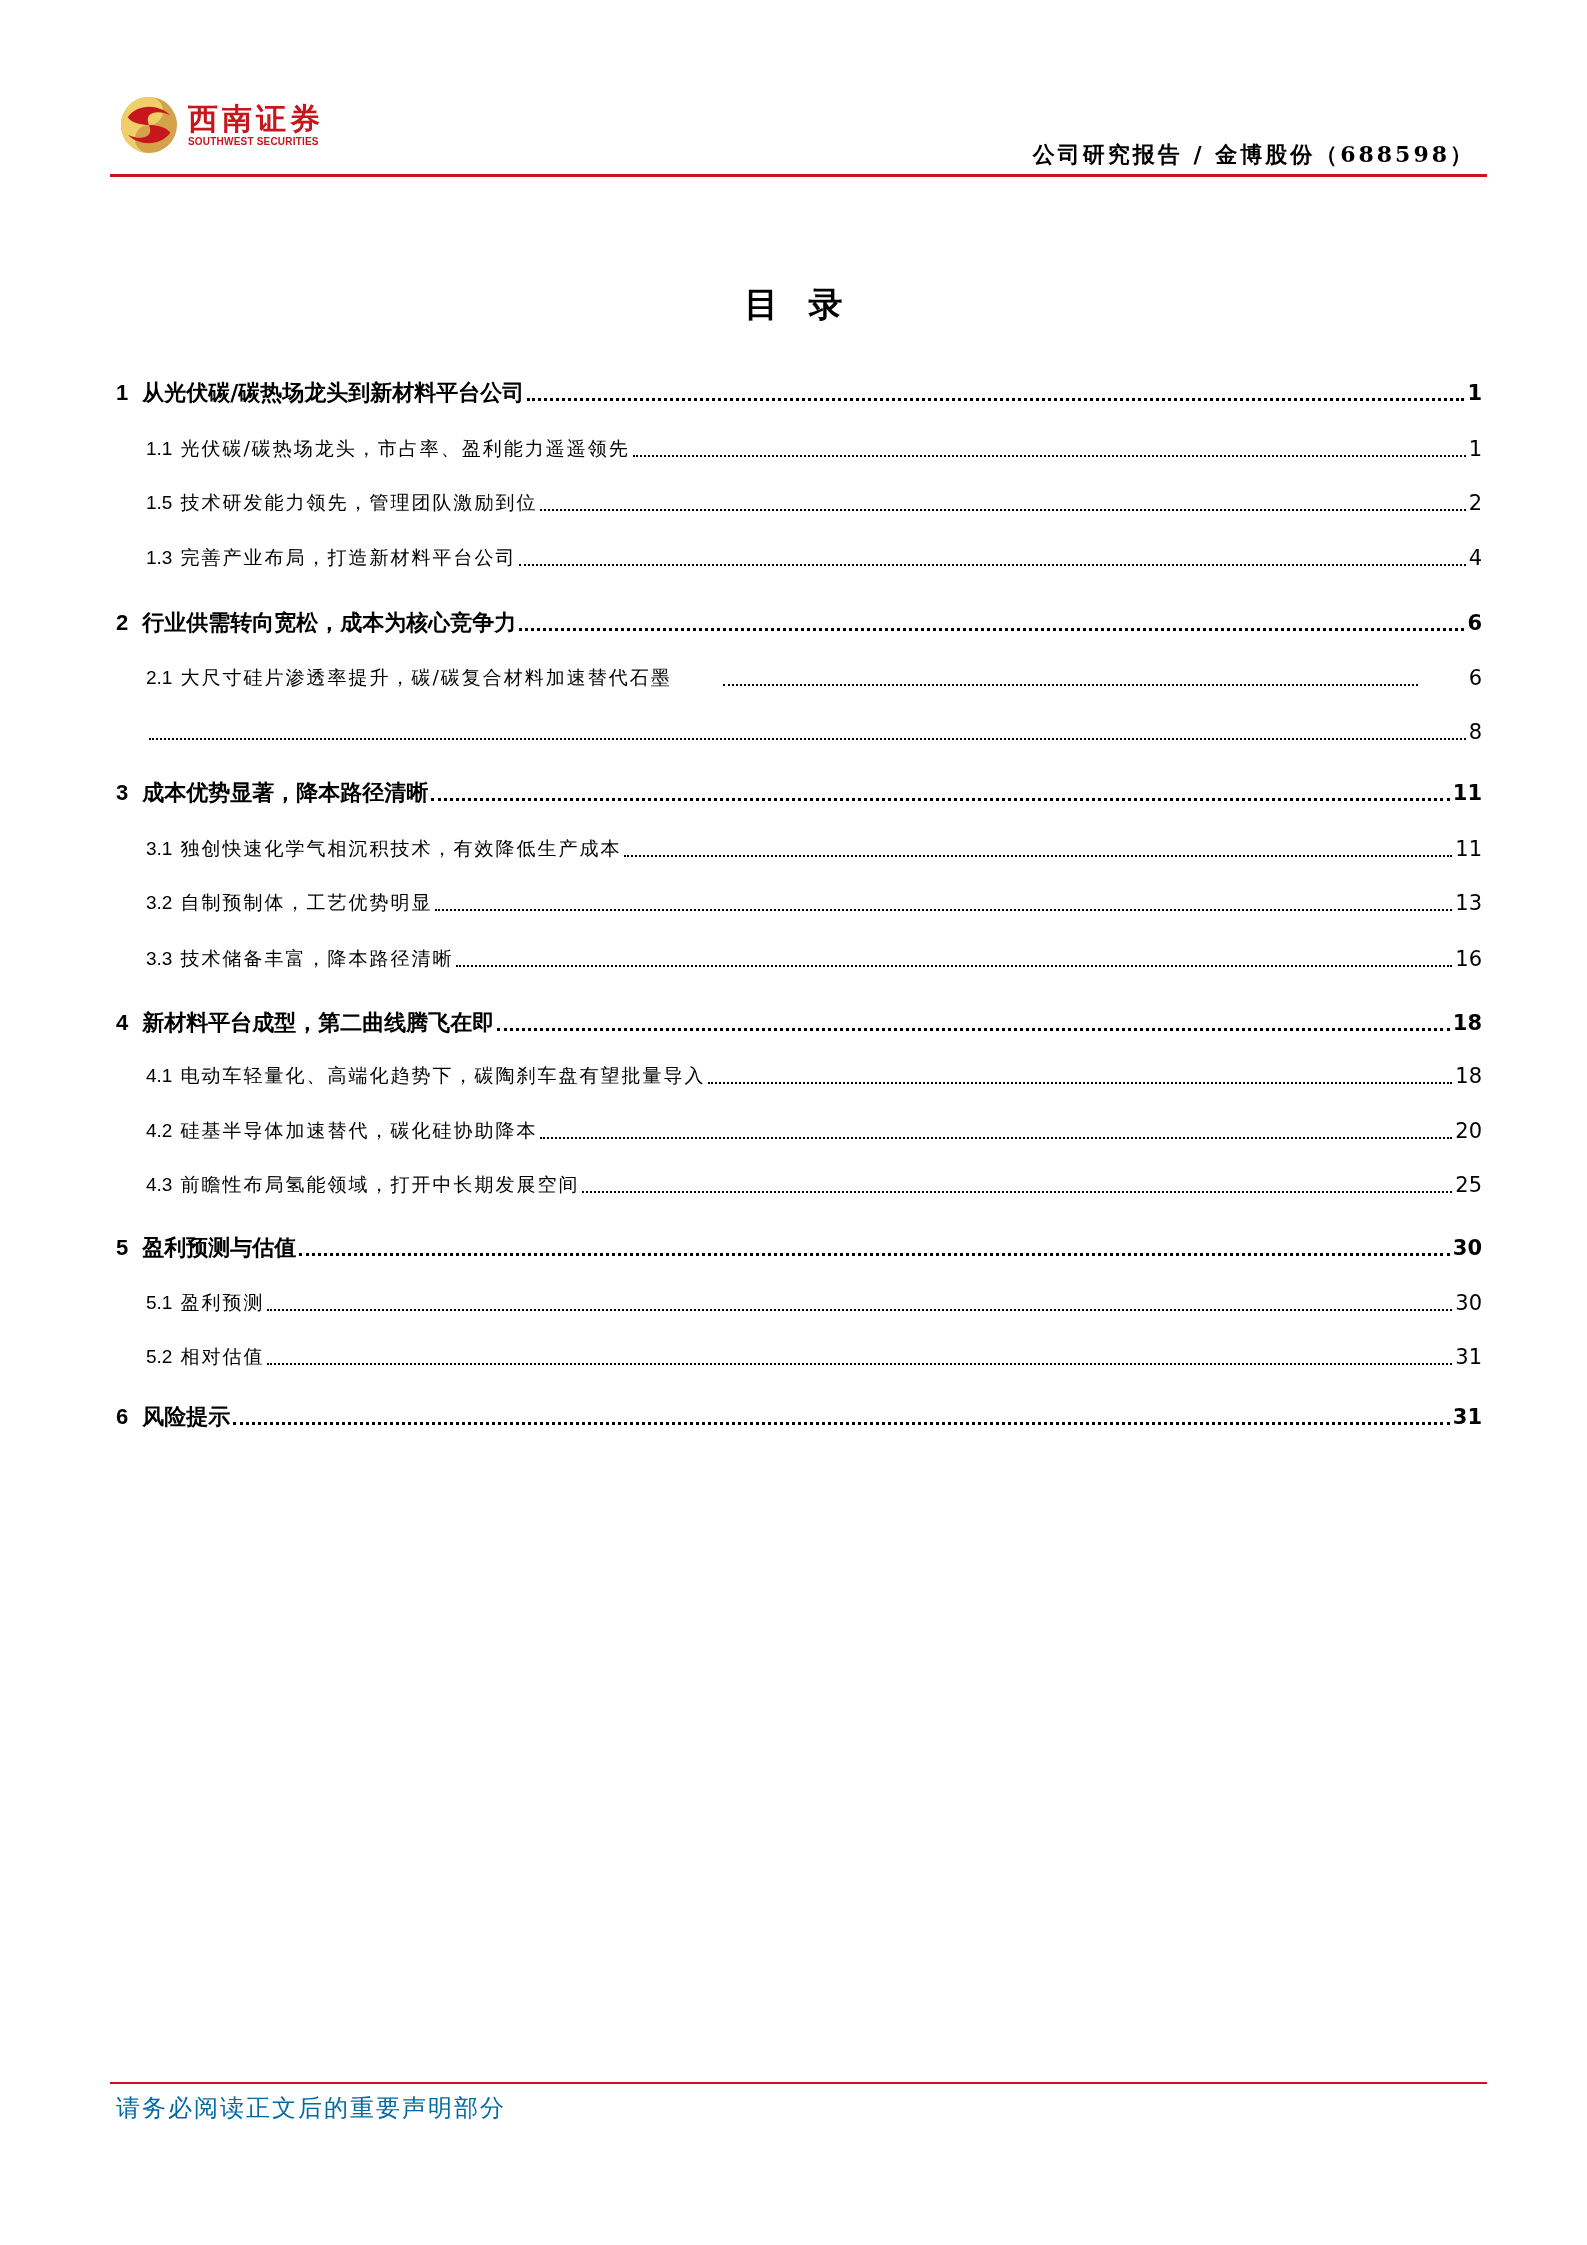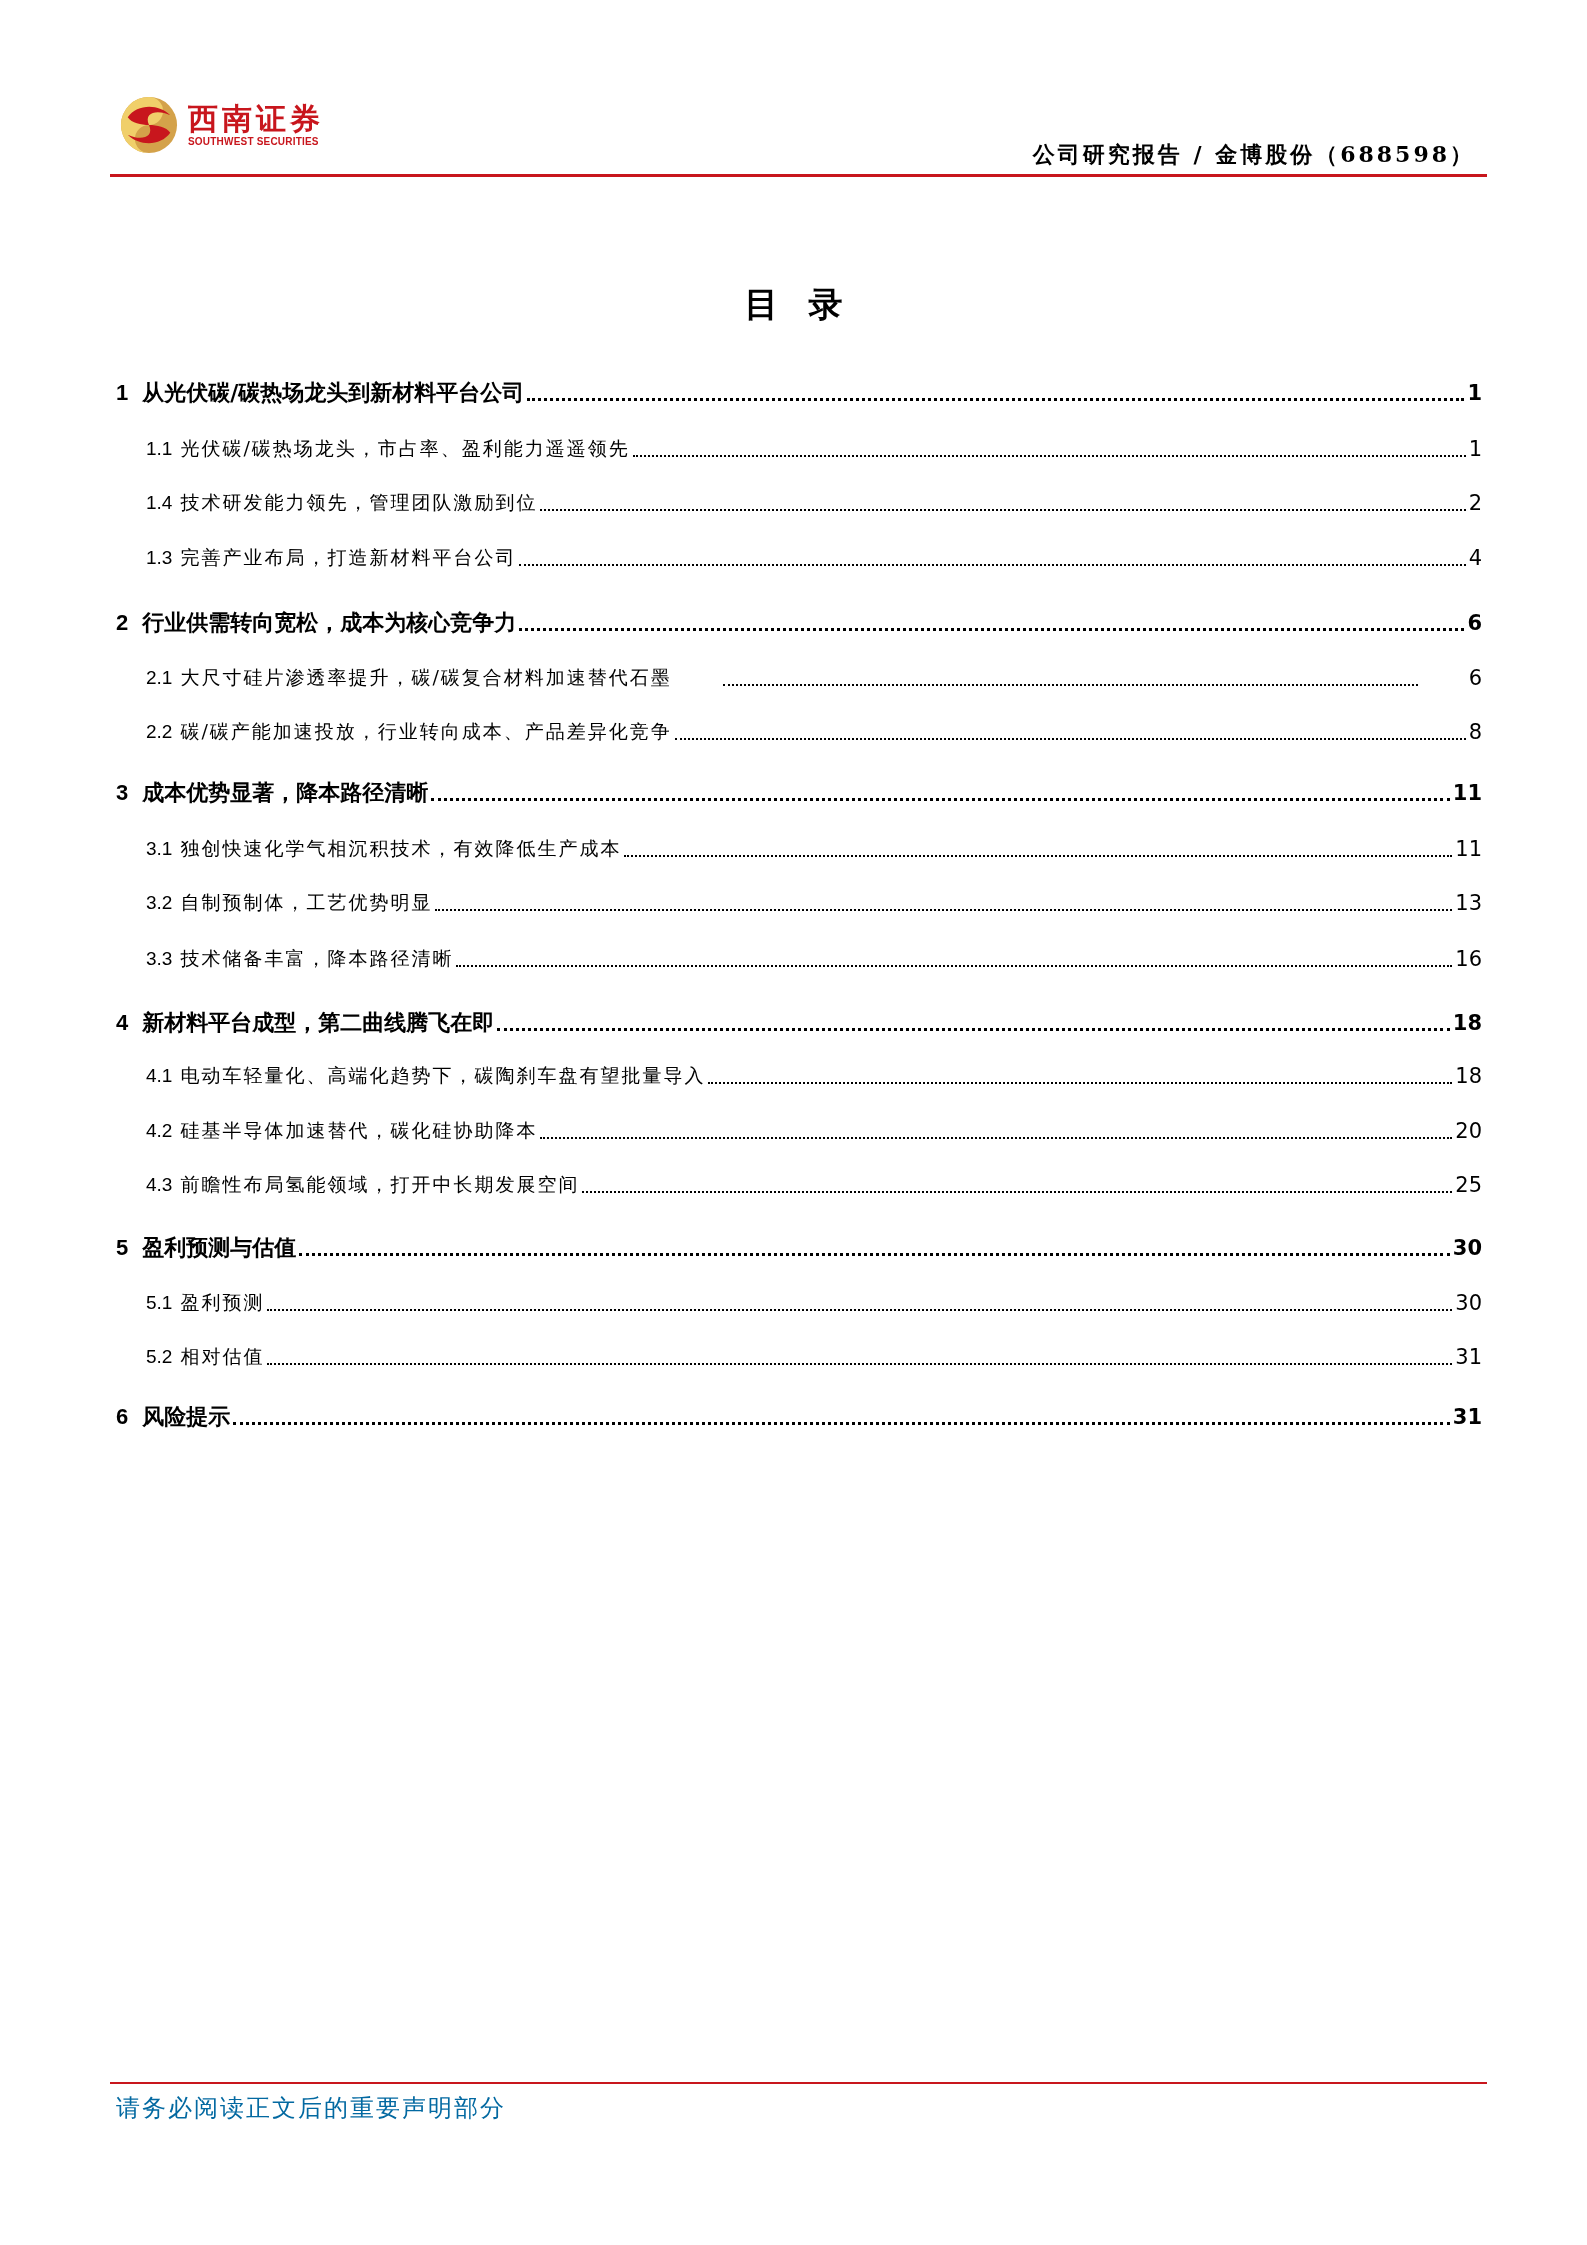--- a/index.html
+++ b/index.html
@@ -58,41 +58,40 @@
       <span class="label"><span class="num">1</span><span>从光伏碳/碳热场龙头到新材料平台公司</span></span>
       <span class="leader"></span>
       <span class="page">1</span>
     </div>
     <div class="toc-row l2" style="top: 56px;">
       <span class="label"><span class="num">1.1</span><span>光伏碳/碳热场龙头，市占率、盈利能力遥遥领先</span></span>
       <span class="leader"></span>
       <span class="page">1</span>
     </div>
     <div class="toc-row l2" style="top: 110px;">
-      <span class="label"><span class="num">1.4</span><span>技术研发能力领先，管理团队激励到位</span></span>
+      <span class="label"><span class="num">1.5</span><span>技术研发能力领先，管理团队激励到位</span></span>
       <span class="leader"></span>
       <span class="page">2</span>
     </div>
     <div class="toc-row l2" style="top: 165px;">
       <span class="label"><span class="num">1.3</span><span>完善产业布局，打造新材料平台公司</span></span>
       <span class="leader"></span>
       <span class="page">4</span>
     </div>
     <div class="toc-row l1" style="top: 230px;">
       <span class="label"><span class="num">2</span><span>行业供需转向宽松，成本为核心竞争力</span></span>
       <span class="leader"></span>
       <span class="page">6</span>
     </div>
     <div class="toc-row l2" style="top: 285px; gap: 48px;">
       <span class="label"><span class="num">2.1</span><span>大尺寸硅片渗透率提升，碳/碳复合材料加速替代石墨</span></span>
       <span class="leader"></span>
       <span class="page">6</span>
     </div>
     <div class="toc-row l2" style="top: 339px;">
-      <span class="label"><span class="num">2.2</span><span>碳/碳产能加速投放，行业转向成本、产品差异化竞争</span></span>
       <span class="leader"></span>
       <span class="page">8</span>
     </div>
     <div class="toc-row l1" style="top: 400px;">
       <span class="label"><span class="num">3</span><span>成本优势显著，降本路径清晰</span></span>
       <span class="leader"></span>
       <span class="page">11</span>
     </div>
     <div class="toc-row l2" style="top: 456px;">
       <span class="label"><span class="num">3.1</span><span>独创快速化学气相沉积技术，有效降低生产成本</span></span>

